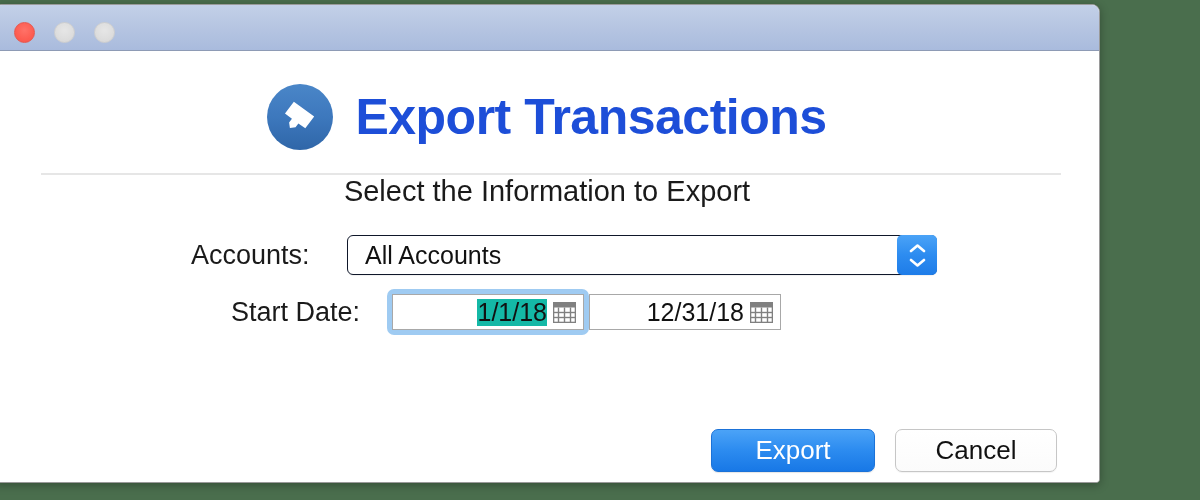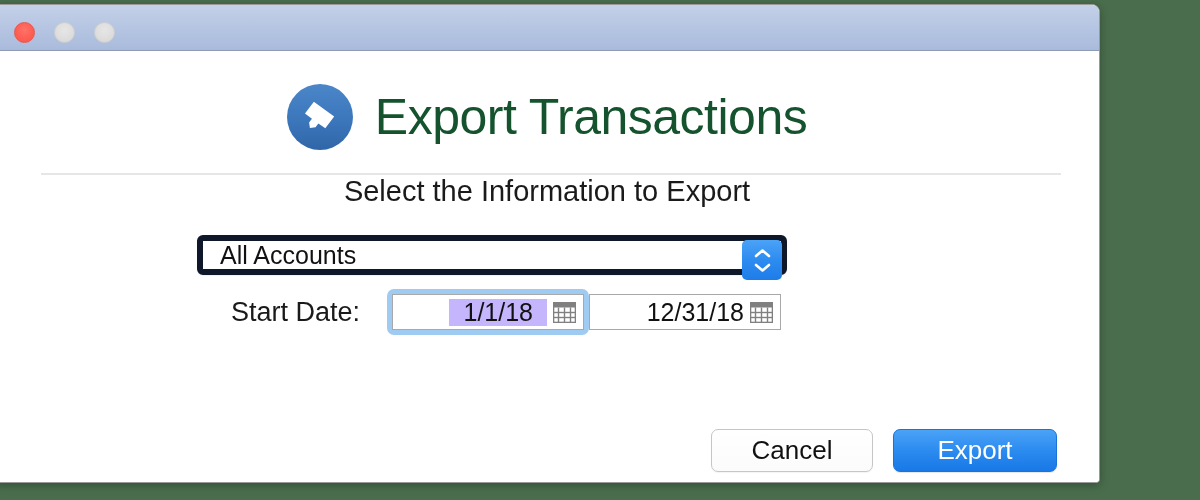--- a/index.html
+++ b/index.html
@@ -79,22 +79,22 @@
     height: 66px;
     border-radius: 50%;
     background: linear-gradient(to bottom, #4a86c8 0%, #3d78bd 50%, #2f66a8 100%);
     display: flex;
     align-items: center;
     justify-content: center;
     flex: none;
   }
   #header-title {
     font-size: 50px;
-    font-weight: 400;
-    color: #14532d;
+    font-weight: 700;
+    color: #1d4ed8;
     letter-spacing: -0.5px;
     line-height: 1;
     white-space: nowrap;
   }
 
   
   #divider {
     position: absolute;
     left: 46px;
     width: 1020px;
@@ -129,21 +129,21 @@
   }
 
   
   #accounts-row .field-label { width: 150px; text-align: left; }
   #accounts-select {
     position: relative;
     width: 590px;
     height: 40px;
     margin-left: 6px;
     background: #ffffff;
-    border: 6px solid #0f172a;
+    border: 1px solid #0f172a;
     border-radius: 6px;
     box-shadow: 0 1px 1px rgba(0,0,0,0.06);
     box-sizing: border-box;
     display: flex;
     align-items: center;
   }
   #accounts-select-value {
     font-size: 25px;
     color: #111111;
     padding-left: 17px;
@@ -185,22 +185,22 @@
     justify-content: flex-end;
     padding-right: 7px;
     gap: 6px;
   }
   .date-value {
     font-size: 25px;
     color: #111111;
     line-height: 1;
   }
   .date-value.selected {
-    background: #c4b5fd;
-    padding: 1px 14px;
+    background: #14b8a6;
+    padding: 1px 0;
   }
   #end-label {
     margin-left: 44px;
     width: 148px;
     text-align: left;
   }
   #end-date-wrap { display: inline-block; line-height: 0; }
 
   
   .cal-icon { flex: none; }
@@ -262,20 +262,21 @@
       <div id="header-title">Export Transactions</div>
     </div>
 
     <div id="divider"></div>
 
     <div id="subtitle">Select the Information to Export</div>
 
     <div id="form">
 
       <div class="form-row" id="accounts-row">
+        <div class="field-label">Accounts:</div>
         <div id="accounts-select">
           <span id="accounts-select-value">All Accounts</span>
           <span id="accounts-stepper">
             <svg width="17" height="10" viewBox="0 0 17 10" aria-hidden="true">
               <path d="M2 7 L8.5 1.5 L15 7" fill="none" stroke="#ffffff" stroke-width="2.6" stroke-linecap="round" stroke-linejoin="round"></path>
             </svg>
             <svg width="17" height="10" viewBox="0 0 17 10" aria-hidden="true">
               <path d="M2 3 L8.5 8.5 L15 3" fill="none" stroke="#ffffff" stroke-width="2.6" stroke-linecap="round" stroke-linejoin="round"></path>
             </svg>
           </span>
@@ -316,18 +317,18 @@
                 <line x1="11.5" y1="5.5" x2="11.5" y2="20.5" stroke="#808080" stroke-width="1.4"></line>
                 <line x1="17.5" y1="5.5" x2="17.5" y2="20.5" stroke="#808080" stroke-width="1.4"></line>
               </svg>
             </span>
           </div>
         </div>
       </div>
     </div>
 
     <div id="buttons">
+      <div class="btn" id="export-button">Export</div>
       <div class="btn" id="cancel-button">Cancel</div>
-      <div class="btn" id="export-button">Export</div>
     </div>
 
   </div>
 </div>
 
 </body></html>

